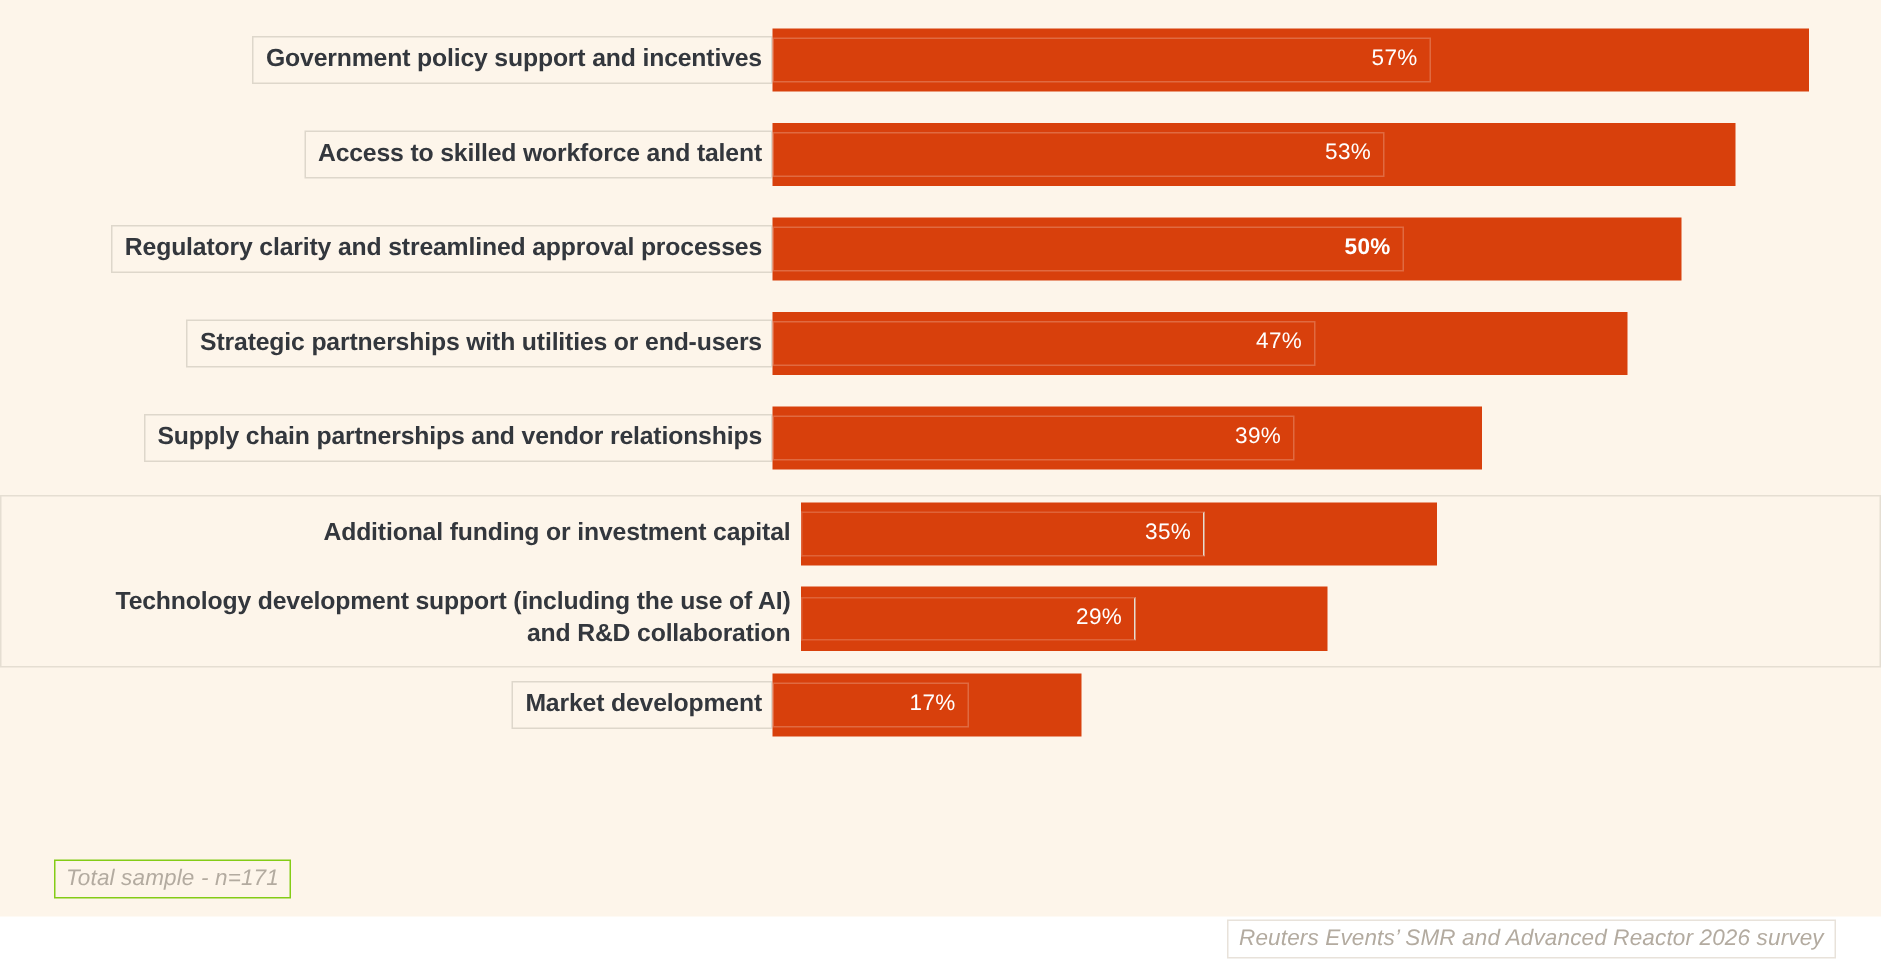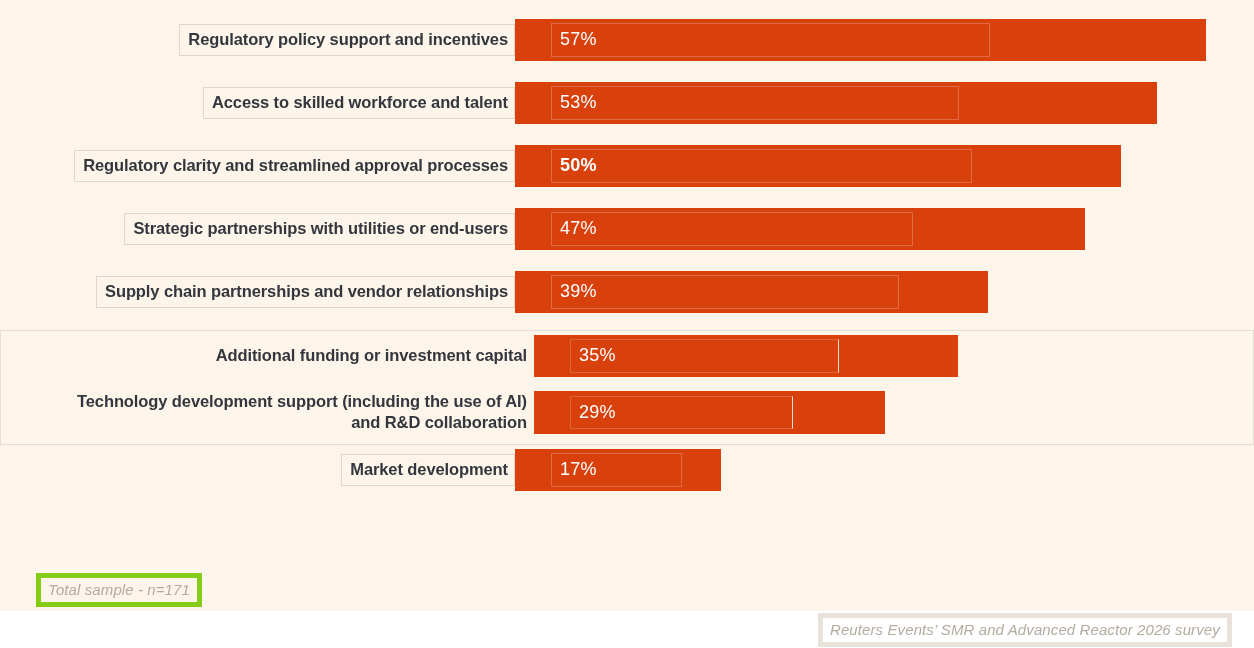--- a/index.html
+++ b/index.html
@@ -98,38 +98,37 @@
     background: #d8400c;
   }
   .row.tall .bar { top: 10px; bottom: 10px; }
 
   .value-box {
     position: relative;
     z-index: 2;
     box-sizing: border-box;
     border: 1px solid rgba(255,255,255,0.22);
     color: #ffffff;
-    font-size: 18px;
+    font-size: 15px;
     font-weight: normal;
-    text-align: left;
+    text-align: right;
     padding: 4px 8px 5px 8px;
     line-height: 1.25;
     letter-spacing: 0.2px;
-    margin-left: 36px;
   }
   .row-group.boxed .value-box {
     border-color: rgba(255,255,255,0.18);
     border-right-color: #e5ded2;
   }
 
   
   .note {
     position: absolute;
     box-sizing: border-box;
-    border: 5px solid #84cc16;
+    border: 1px solid #84cc16;
     color: #b3aba0;
     font-family: "Liberation Sans", sans-serif;
     font-style: italic;
     font-size: 15px;
     padding: 3px 7px 4px 7px;
     letter-spacing: 0.1px;
     white-space: nowrap;
   }
   #sample-note { left: 36px; top: 573px; }
   #source-note { left: 818px; top: 613px; border-color: #e8e2da; }
@@ -138,21 +137,21 @@
 <body>
 
 <div id="chart-root">
 
   <div id="canvas" style="background: rgb(253, 245, 234);"></div>
 
   <div id="rows">
 
     <div class="row">
       <div class="label-cell">
-        <div class="label-box">Regulatory policy support and incentives</div>
+        <div class="label-box">Government policy support and incentives</div>
       </div>
       <div class="bar-cell">
         <div class="bar" style="width: 690.84px; background: rgb(216, 64, 12);"></div>
         <div class="value-box" style="width: 439px;">57%</div>
       </div>
     </div>
 
     <div class="row">
       <div class="label-cell">
         <div class="label-box">Access to skilled workforce and talent</div>

